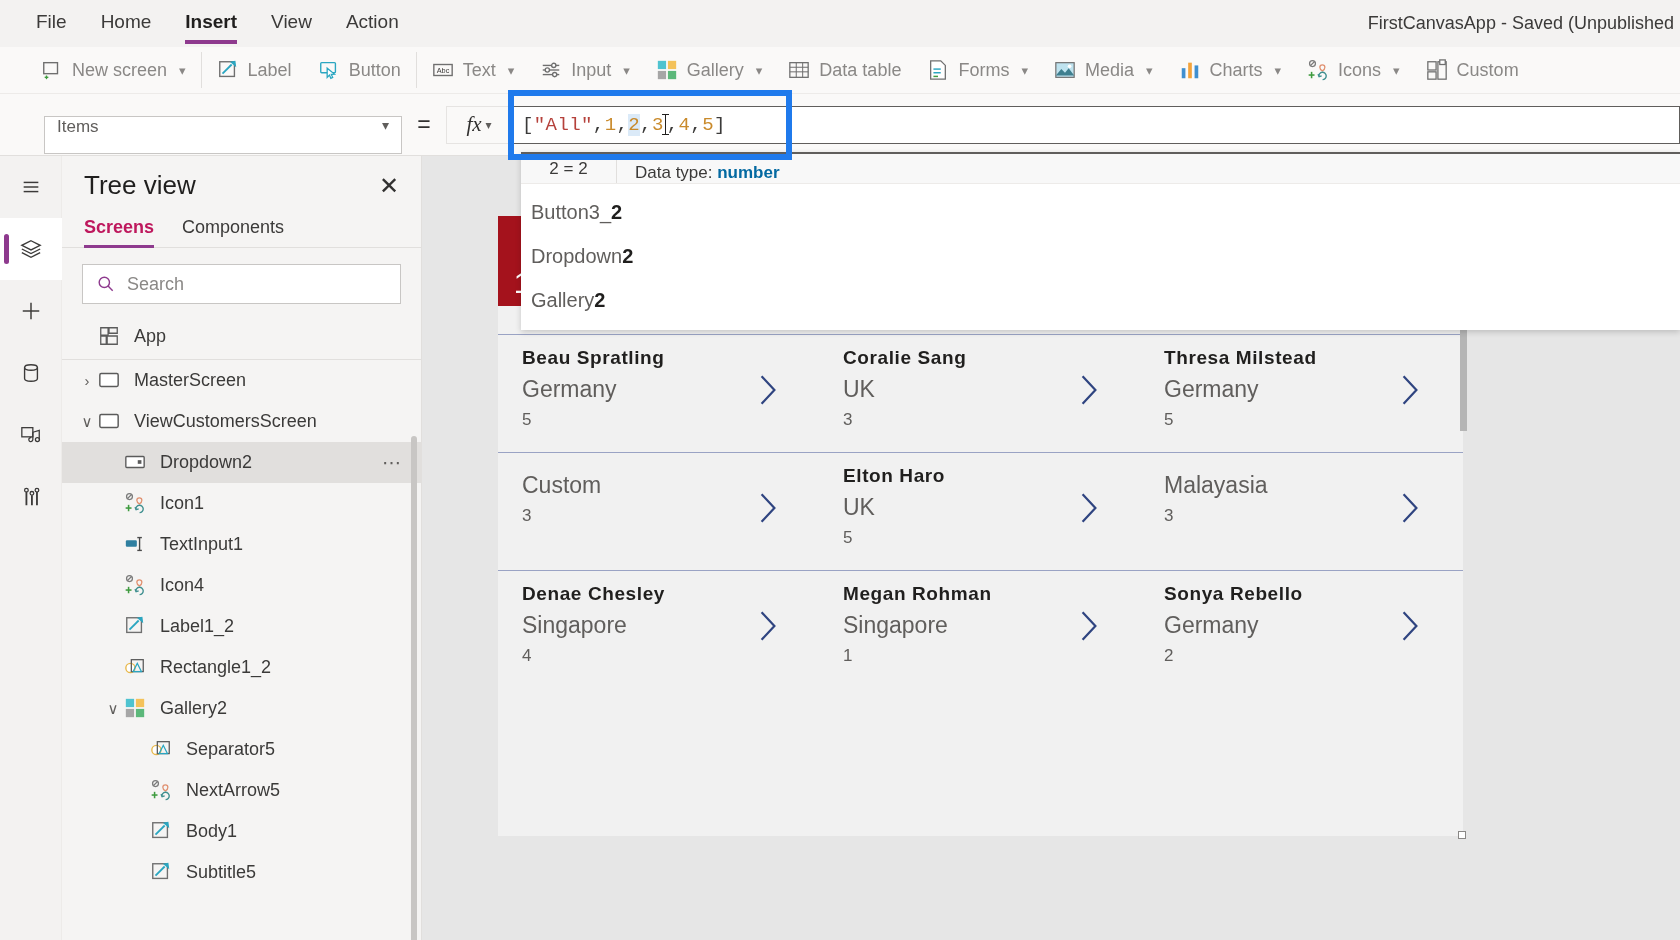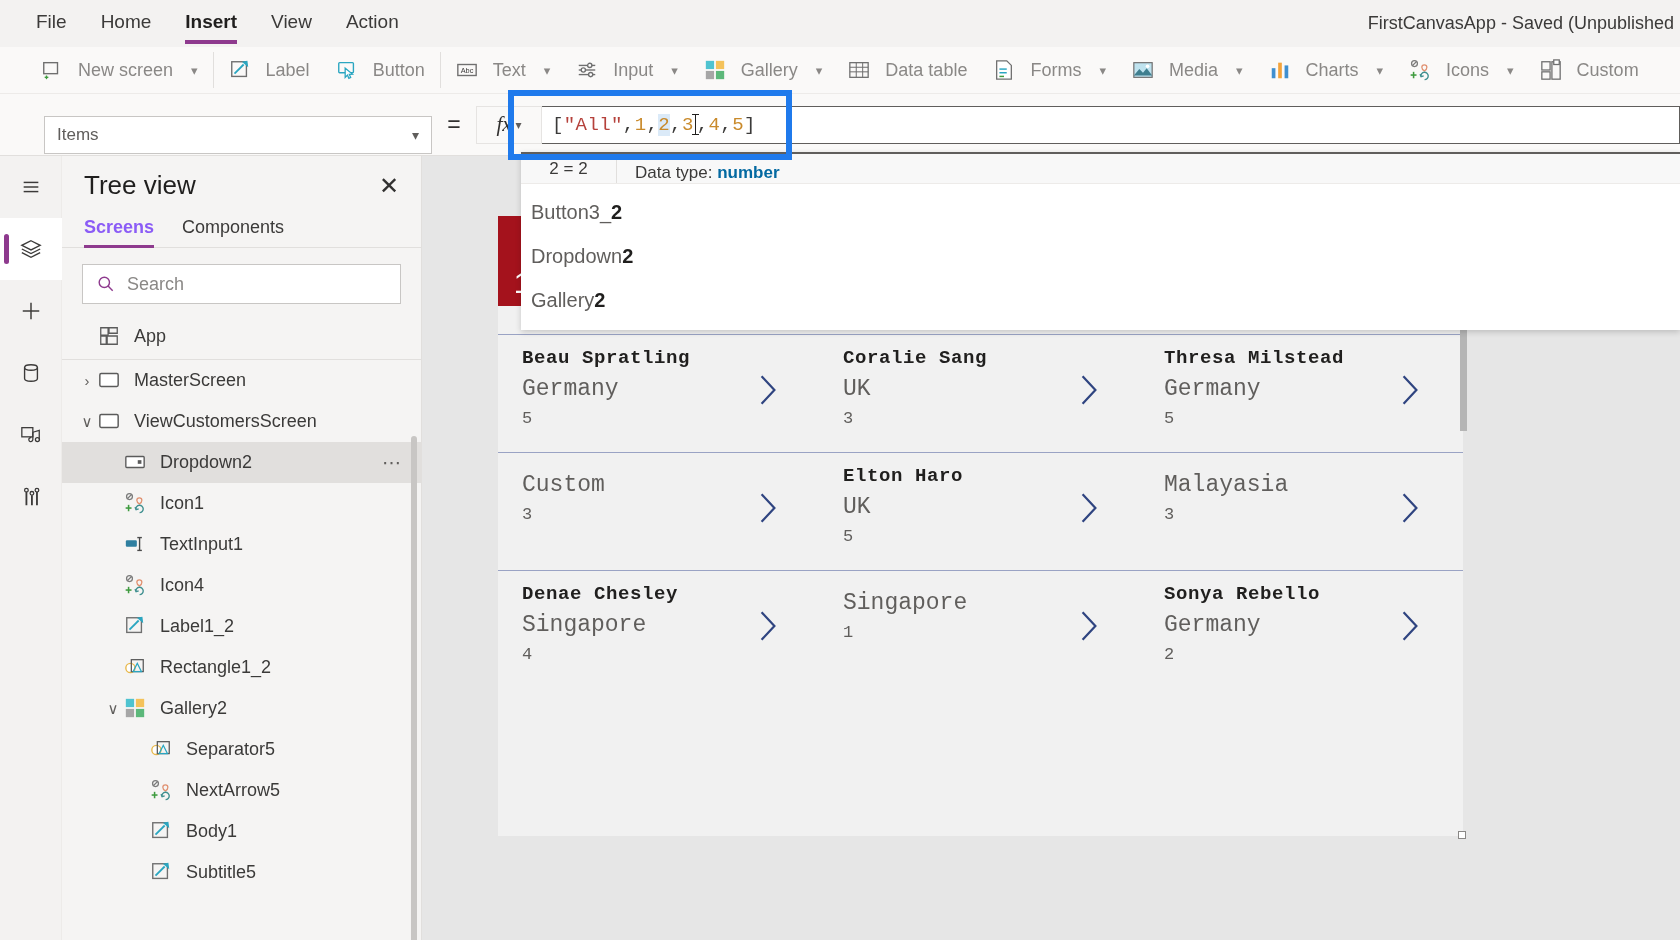--- a/index.html
+++ b/index.html
@@ -33,36 +33,36 @@
   }
 
   
   .ribbon {
     position: absolute; left: 0; top: 47px; width: 1680px; height: 47px;
     background: #faf9f8; display: flex; align-items: center;
     border-bottom: 1px solid #edebe9;
   }
   .ribbon-sep { width: 1px; height: 36px; background: #e1dfdd; margin: 0 2px; }
   .rb-item {
-    display: flex; align-items: center; gap: 15px;
+    display: flex; align-items: center; gap: 9px;
     padding: 0 13px; height: 40px; cursor: pointer; white-space: nowrap;
   }
   .rb-label { font-size: 18px; color: #8a8886; }
   .rb-chev { font-size: 13px; color: #8a8886; margin-left: 3px; }
   .rb-icon { width: 22px; height: 22px; display: block; flex: 0 0 22px; }
 
   
   .formulabar {
     position: absolute; left: 0; top: 94px; width: 1680px; height: 62px;
     background: #faf9f8; display: flex; align-items: center;
     border-bottom: 1px solid #e1dfdd;
   }
   .prop-select {
-    margin-left: 44px; width: 388px; height: 38px; background: #fff;
-    border: 1px solid #c8c6c4; display: flex; align-items: center;
+    margin-left: 44px; width: 358px; height: 38px; background: #fff;
+    border: 1px solid #c8c6c4; display: flex; 
     padding: 0 12px; cursor: pointer; margin-top: 21px;
   }
   .prop-select .val { font-size: 17px; color: #605e5c; }
   .prop-select .chev { margin-left: auto; font-size: 14px; color: #605e5c; }
   .eq { width: 44px; text-align: center; font-size: 23px; color: #323130; }
   .fx-box {
     width: 66px; height: 38px; background: #faf9f8; border: 1px solid #e6e4e2;
     display: flex; align-items: center; justify-content: center; gap: 4px; cursor: pointer;
   }
   .fx-box .fx { font-family: "Liberation Serif", serif; font-style: italic; font-size: 21px; color: #323130; }
@@ -140,21 +140,21 @@
     display: flex; align-items: center; padding: 14px 22px 6px 22px;
   }
   .tree-title { font-size: 26px; color: #201f1e; }
   .tree-close {
     margin-left: auto; font-size: 24px; color: #323130; cursor: pointer; line-height: 1;
   }
   .tree-tabs { display: flex; gap: 28px; padding: 10px 22px 0 22px; border-bottom: 1px solid #e1dfdd; }
   .tree-tab {
     font-size: 18px; color: #3b3a39; padding-bottom: 9px; position: relative; cursor: pointer;
   }
-  .tree-tab.active { font-weight: bold; color: #8b5cf6; }
+  .tree-tab.active { font-weight: bold; color: #be185d; }
   .tree-tab.active::after {
     content: ""; position: absolute; left: 0; right: 0; bottom: -1px; height: 3px; background: #8e3a8e;
   }
   .searchbox {
     margin: 16px 20px 0 20px; height: 40px; background: #fff; border: 1px solid #c8c6c4;
     display: flex; align-items: center; padding: 0 12px; gap: 10px; cursor: text;
   }
   .search-ph { font-size: 18px; color: #8a8886; }
   .tree-list { margin-top: 10px; }
   .tree-row {
@@ -179,21 +179,21 @@
   }
   .app-screen {
     position: absolute; left: 76px; top: 60px; width: 965px; height: 620px;
     background: #f1f1f1;
   }
   .red-banner {
     position: absolute; left: 76px; top: 60px; width: 48px; height: 90px;
     background: #a4121c; color: #fff; font-size: 30px;
     display: flex; align-items: flex-end; justify-content: center; padding-bottom: 6px;
   }
-  .gallery { position: absolute; left: 0; top: 0; width: 965px; height: 620px; font-family: Liberation Mono, monospace; }
+  .gallery { position: absolute; left: 0; top: 0; width: 965px; height: 620px; }
   .gal-row {
     display: flex; height: 118px; border-top: 1px solid #9aa3c4;
   }
   .gal-row:first-child { border-top: none; }
   .gal-cell { width: 321px; position: relative; padding: 12px 0 0 24px; }
   .gal-title { font-size: 19px; font-weight: bold; color: #201f1e; letter-spacing: .6px; }
   .gal-sub { font-size: 23px; color: #605e5c; margin-top: 7px; }
   .gal-num { font-size: 17px; color: #605e5c; margin-top: 7px; }
   .gal-arrow {
     position: absolute; right: 40px; top: 38px; width: 22px; height: 34px;
@@ -736,20 +736,21 @@
           <div class="gal-row">
             <div class="gal-cell">
        <div class="gal-title">Denae  Chesley</div>
        <div class="gal-sub">Singapore</div>
        <div class="gal-num">4</div>
        <svg class="gal-arrow" viewBox="0 0 24 36" fill="none">
                 <path d="M5 3 L19 18 L5 33" stroke="#2f4480" stroke-width="2.4" fill="none"></path>
               </svg>
      </div>
             <div class="gal-cell">
+       <div class="gal-title">Megan  Rohman</div>
        <div class="gal-sub">Singapore</div>
        <div class="gal-num">1</div>
        <svg class="gal-arrow" viewBox="0 0 24 36" fill="none">
                 <path d="M5 3 L19 18 L5 33" stroke="#2f4480" stroke-width="2.4" fill="none"></path>
               </svg>
      </div>
             <div class="gal-cell">
        <div class="gal-title">Sonya  Rebello</div>
        <div class="gal-sub">Germany</div>
        <div class="gal-num">2</div>

